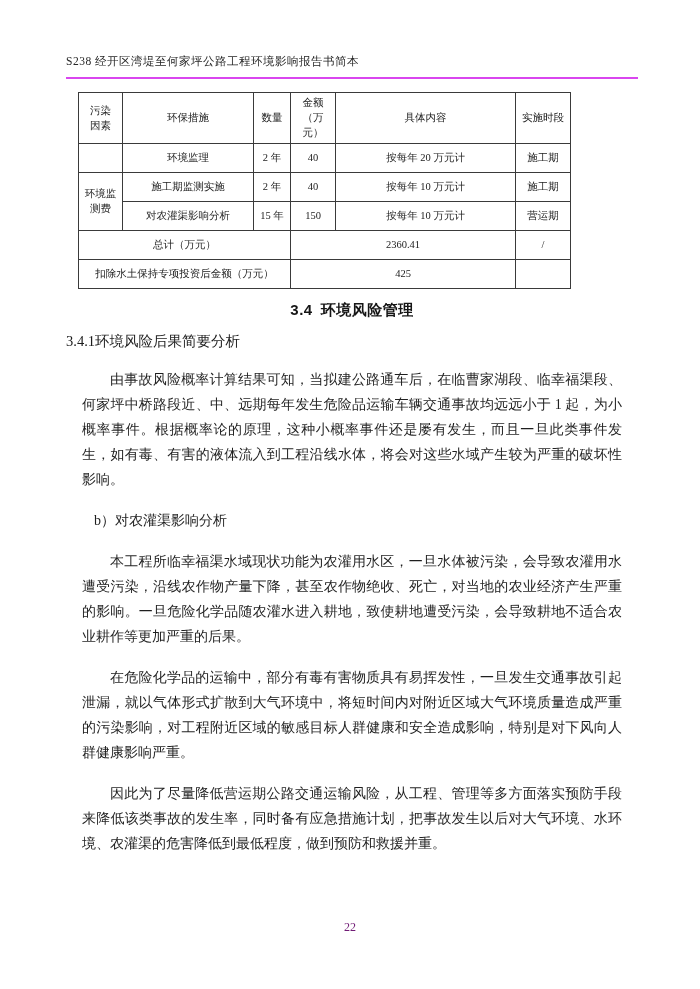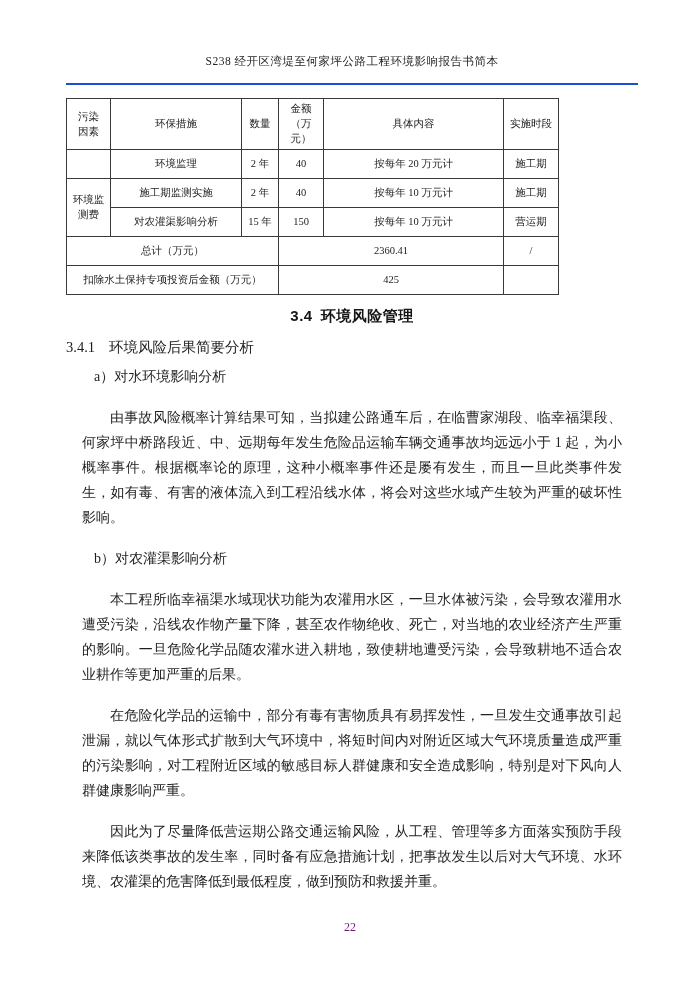--- a/index.html
+++ b/index.html
@@ -4,40 +4,40 @@
 <style>
   html,body{margin:0;padding:0;background:#e8e8e8;}
   .page{
     width:700px;height:989px;background:#ffffff;position:relative;
     box-sizing:border-box;padding:54px 62px 0 66px;
     font-family:"Liberation Serif","DejaVu Serif",serif;
     color:#1f1f1f;margin:0 auto;overflow:hidden;
   }
   
   .doc-header{
-    text-align:center;font-size:11.5px;letter-spacing:.5px;
-    padding-bottom:14px;border-bottom:2px solid #1d4ed8;color:#262626;
+    text-align:left;font-size:11.5px;letter-spacing:.5px;
+    padding-bottom:8px;border-bottom:2px solid #d946ef;color:#262626;
   }
   
-  .tbl-wrap{margin:13px 0 0 0;}
+  .tbl-wrap{margin:13px 0 0 12px;}
   table{border-collapse:collapse;width:492px;table-layout:fixed;
         font-size:10.5px;color:#222;}
   th,td{border:1px solid #3a3a3a;text-align:center;vertical-align:middle;
         padding:2px 2px;line-height:1.45;font-weight:normal;
         overflow:hidden;word-break:break-all;}
   thead th{height:30px;}
   tbody td{height:24px;}
   tr.total-sep td{border-top:1.6px solid #2c2c2c;}
   .wrap2{display:inline-block;max-width:2.2em;}
   
   .h-sec{margin:12px 0 0 0;font-family:"Liberation Sans","DejaVu Sans",sans-serif;
          font-weight:bold;font-size:15px;color:#151515;letter-spacing:.5px;text-align:center;}
   .h-sec .num{margin-right:8px;}
   .h-sub{margin:12px 0 0 0;font-size:14.5px;color:#1c1c1c;}
-  .h-sub .num{margin-right:14px;}
+  .h-sub .num{}
   .body-text{font-size:14px;line-height:25px;text-align:justify;}
   .item-label{margin:7px 0 5px 0;text-indent:2em;font-size:14px;line-height:25px;}
   p.para{margin:16px;text-indent:2em;}
   
   .page-footer{position:absolute;left:0;top:920px;width:100%;
                text-align:center;font-size:12px;color:#701a75;}
 </style>
 </head>
 <body>
 
@@ -108,21 +108,20 @@
   <div class="h-sec">
     <span class="num">3.4</span><span>环境风险管理</span>
   </div>
 
   <div class="h-sub">
     <span class="num">3.4.1</span><span>环境风险后果简要分析</span>
   </div>
 
   <div class="body-text">
 
-    <div class="item-label">a）对水环境影响分析</div>
     <p class="para">由事故风险概率计算结果可知，当拟建公路通车后，在临曹家湖段、临幸福渠段、何家坪中桥路段近、中、远期每年发生危险品运输车辆交通事故均远远小于 1 起，为小概率事件。根据概率论的原理，这种小概率事件还是屡有发生，而且一旦此类事件发生，如有毒、有害的液体流入到工程沿线水体，将会对这些水域产生较为严重的破坏性影响。</p>
 
     <div class="item-label">b）对农灌渠影响分析</div>
     <p class="para">本工程所临幸福渠水域现状功能为农灌用水区，一旦水体被污染，会导致农灌用水遭受污染，沿线农作物产量下降，甚至农作物绝收、死亡，对当地的农业经济产生严重的影响。一旦危险化学品随农灌水进入耕地，致使耕地遭受污染，会导致耕地不适合农业耕作等更加严重的后果。</p>
 
     <p class="para">在危险化学品的运输中，部分有毒有害物质具有易挥发性，一旦发生交通事故引起泄漏，就以气体形式扩散到大气环境中，将短时间内对附近区域大气环境质量造成严重的污染影响，对工程附近区域的敏感目标人群健康和安全造成影响，特别是对下风向人群健康影响严重。</p>
     <p class="para">因此为了尽量降低营运期公路交通运输风险，从工程、管理等多方面落实预防手段来降低该类事故的发生率，同时备有应急措施计划，把事故发生以后对大气环境、水环境、农灌渠的危害降低到最低程度，做到预防和救援并重。</p>
 
   </div>
 

